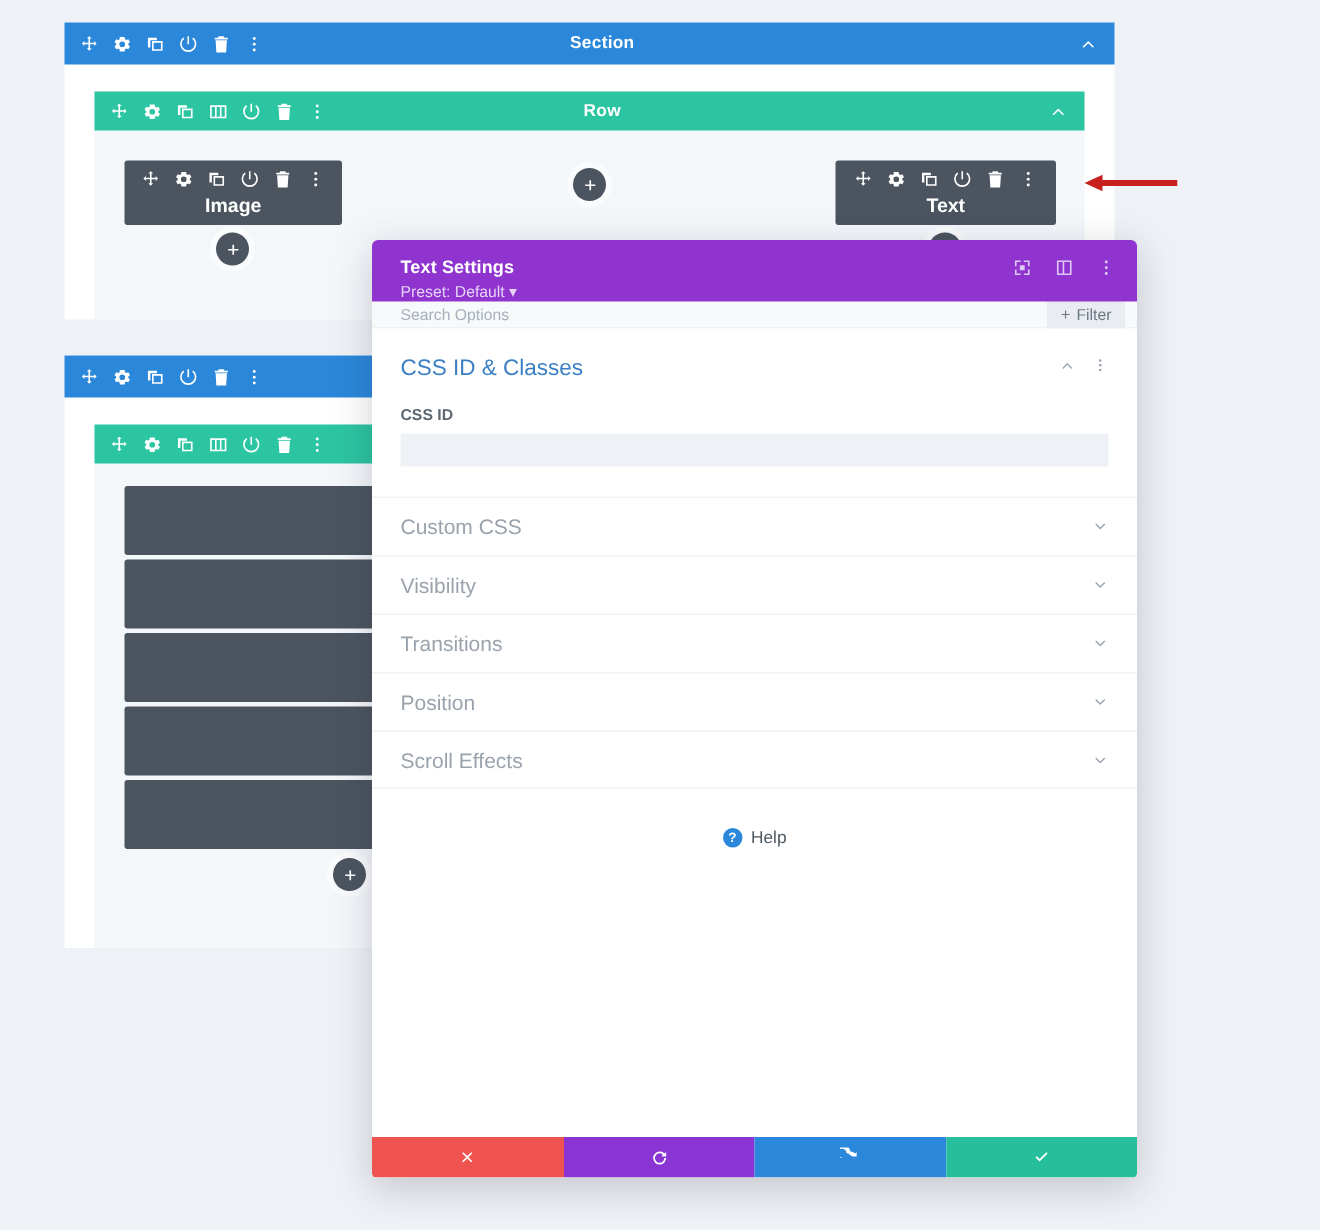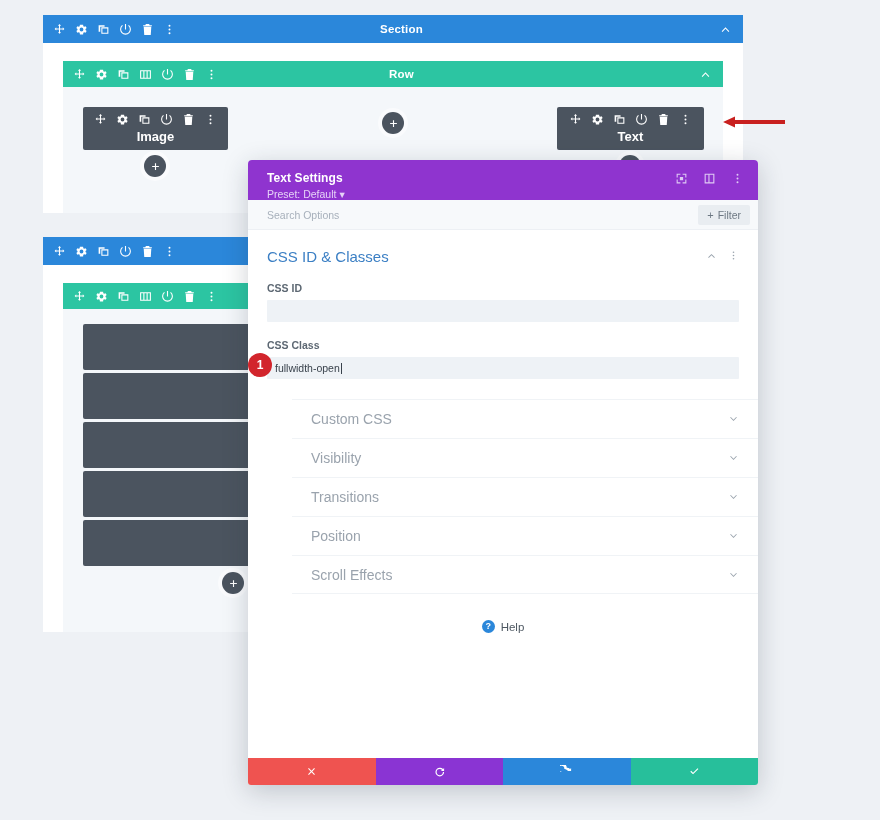--- a/index.html
+++ b/index.html
@@ -81,21 +81,21 @@
 
   .tabs { display: flex; margin-top: 11px; }
   .tab {
     font-size: 11.5px; font-weight: bold; color: #e8dbf7;
     padding: 8px 17px 8px 17px;
   }
   .tab.active { background: #9b4ad8; color: #fff; }
 
   .searchbar {
     display: flex; align-items: center;
-    height: 30px; background: #f7f9fb;
+    height: 18px; background: #f7f9fb;
     border-bottom: 1px solid #edf0f4;
     padding: 0 8px 0 19px;
   }
   .searchbar .sph { font-size: 10.5px; color: #a7b0bb; flex: 1; }
   .filterbtn {
     display: flex; align-items: center; gap: 4px;
     background: #e9edf1; color: #6d7883;
     font-size: 10.5px; padding: 4px 9px; border-radius: 2px;
   }
   .filterbtn .pl { font-size: 11px; }
@@ -125,21 +125,21 @@
   .field-wrap { position: relative; }
   .badge {
     position: absolute; left: -19px; top: -4px;
     width: 24px; height: 24px; border-radius: 50%;
     background: #d2252c; color: #fff;
     font-size: 12px; font-weight: bold;
     display: flex; align-items: center; justify-content: center;
     z-index: 5;
   }
 
-  .collapsed-list { margin-top: 20px; margin-left: 44px; }
+  .collapsed-list { margin-top: 20px; }
   .collapsed-row {
     height: 39px; display: flex; align-items: center;
     padding: 0 19px; border-top: 1px solid #f0f3f6;
     color: #9aa3ad; font-size: 14px;
   }
   .collapsed-row:last-child { border-bottom: 1px solid #f0f3f6; align-items: center; }
   .collapsed-row .nm { flex: 1; }
   .collapsed-row svg { width: 11px; height: 11px; fill: #9aa3ad; }
 
   .help {
@@ -638,30 +638,20 @@
           </div>
         </div>
 
         <div class="field">
           <div class="field-label">CSS ID</div>
           <div class="field-wrap">
             <div class="field-input"></div>
           </div>
         </div>
 
-        <div class="field">
-          <div class="field-label">CSS Class</div>
-          <div class="field-wrap">
-            <div class="badge">1</div>
-            <div class="field-input">
-              <span>fullwidth-open</span>
-                <span class="caret"></span>
-            </div>
-          </div>
-        </div>
       </div>
 
       <div class="collapsed-list">
         <div class="collapsed-row">
           <span class="nm">Custom CSS</span>
           <span><svg viewBox="0 0 24 24">
                 <path d="M6.1 8.6L12 14.5l5.9-5.9 1.4 1.4L12 17.3 4.7 10z"></path>
               </svg></span>
         </div>
         <div class="collapsed-row">

